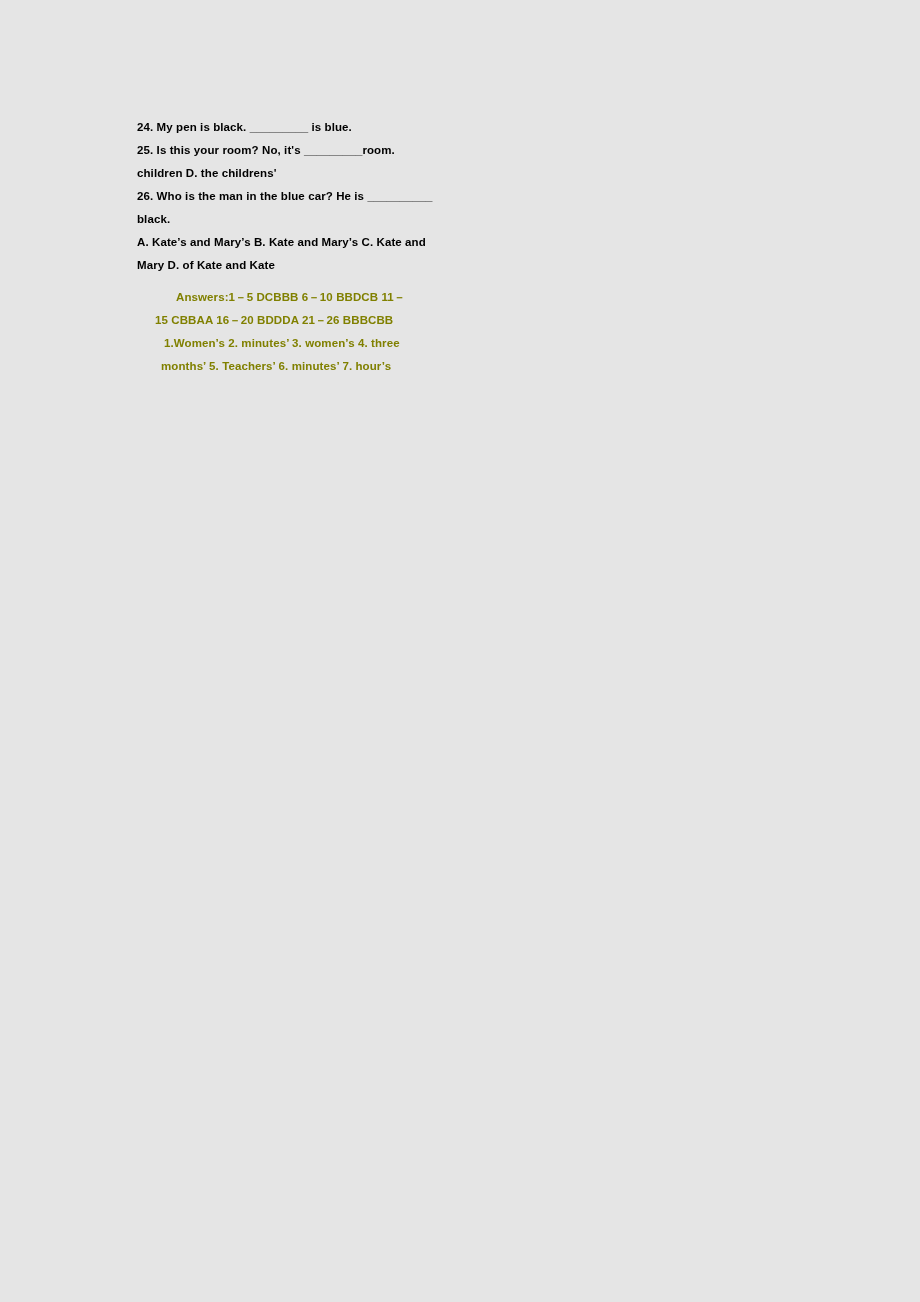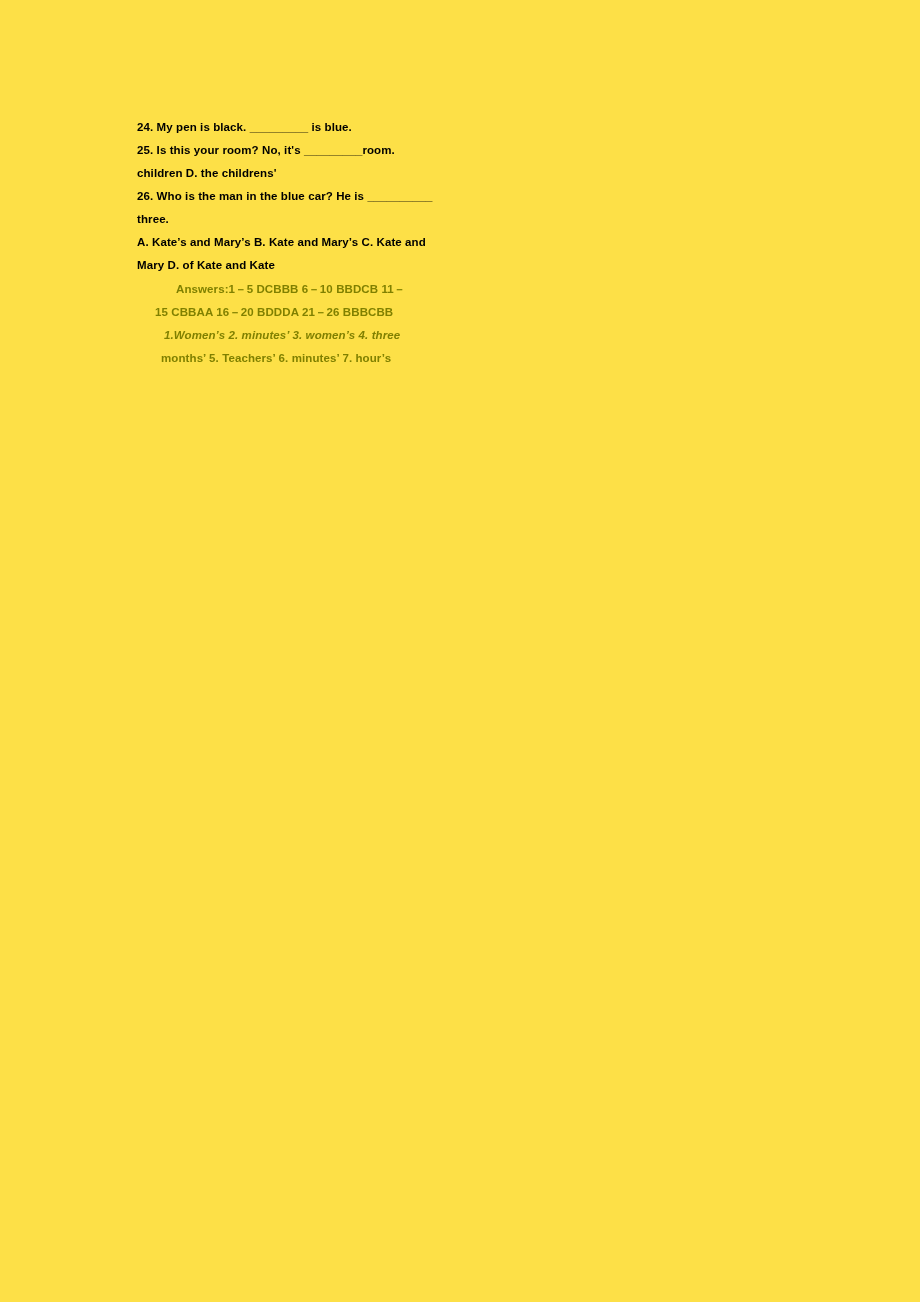--- a/index.html
+++ b/index.html
@@ -14,21 +14,21 @@
     font-family: "Liberation Sans", sans-serif;
     -webkit-font-smoothing: none;
   }
 
   #page {
     position: absolute;
     left: 0;
     top: 0;
     width: 920px;
     height: 1302px;
-    background: #fde047;
+    background: #e5e5e5;
     overflow: hidden;
   }
 
   
   #content {
     position: absolute;
     left: 137px;
     top: 116px;
     width: 308px;
   }
@@ -43,50 +43,50 @@
   }
 
   .q-line.justify {
     white-space: normal;
     text-align: justify;
     text-align-last: justify;
   }
 
   
   .ans-block {
-    margin-top: 1px;
+    margin-top: 9px;
   }
 
   .ans-line {
     font-size: 11.5px;
     font-weight: bold;
     color: #808000;
     line-height: 23px;
     letter-spacing: 0.1px;
     white-space: nowrap;
   }
 
   .ans-line.indent-1 { padding-left: 39px; }
   .ans-line.indent-2 { padding-left: 18px; }
-  .ans-line.indent-3 { padding-left: 27px; font-style: italic; }
+  .ans-line.indent-3 { padding-left: 27px; }
   .ans-line.indent-4 { padding-left: 24px; }
 </style>
 </head>
 <body>
 
 <div id="page">
   <div id="content">
 
     <div class="q-line">24.  My pen is black. _________ is blue.</div>
 
     <div class="q-line">25.  Is this your room?  No, it's _________room.</div>
     <div class="q-line">children     D. the childrens'</div>
 
     <div class="q-line">26.  Who is the man in the blue car?  He is __________</div>
-    <div class="q-line">three.</div>
+    <div class="q-line">black.</div>
     <div class="q-line">A. Kate’s and Mary’s   B. Kate and Mary’s    C. Kate and</div>
     <div class="q-line">Mary     D. of Kate and Kate</div>
 
     <div class="ans-block">
       <div class="ans-line indent-1">Answers:1－5 DCBBB    6－10 BBDCB     11－</div>
       <div class="ans-line indent-2">15 CBBAA    16－20 BDDDA    21－26 BBBCBB</div>
       <div class="ans-line indent-3">1.Women’s 2. minutes’ 3. women’s  4. three</div>
       <div class="ans-line indent-4">months’  5. Teachers’  6. minutes’  7. hour’s</div>
     </div>
 

